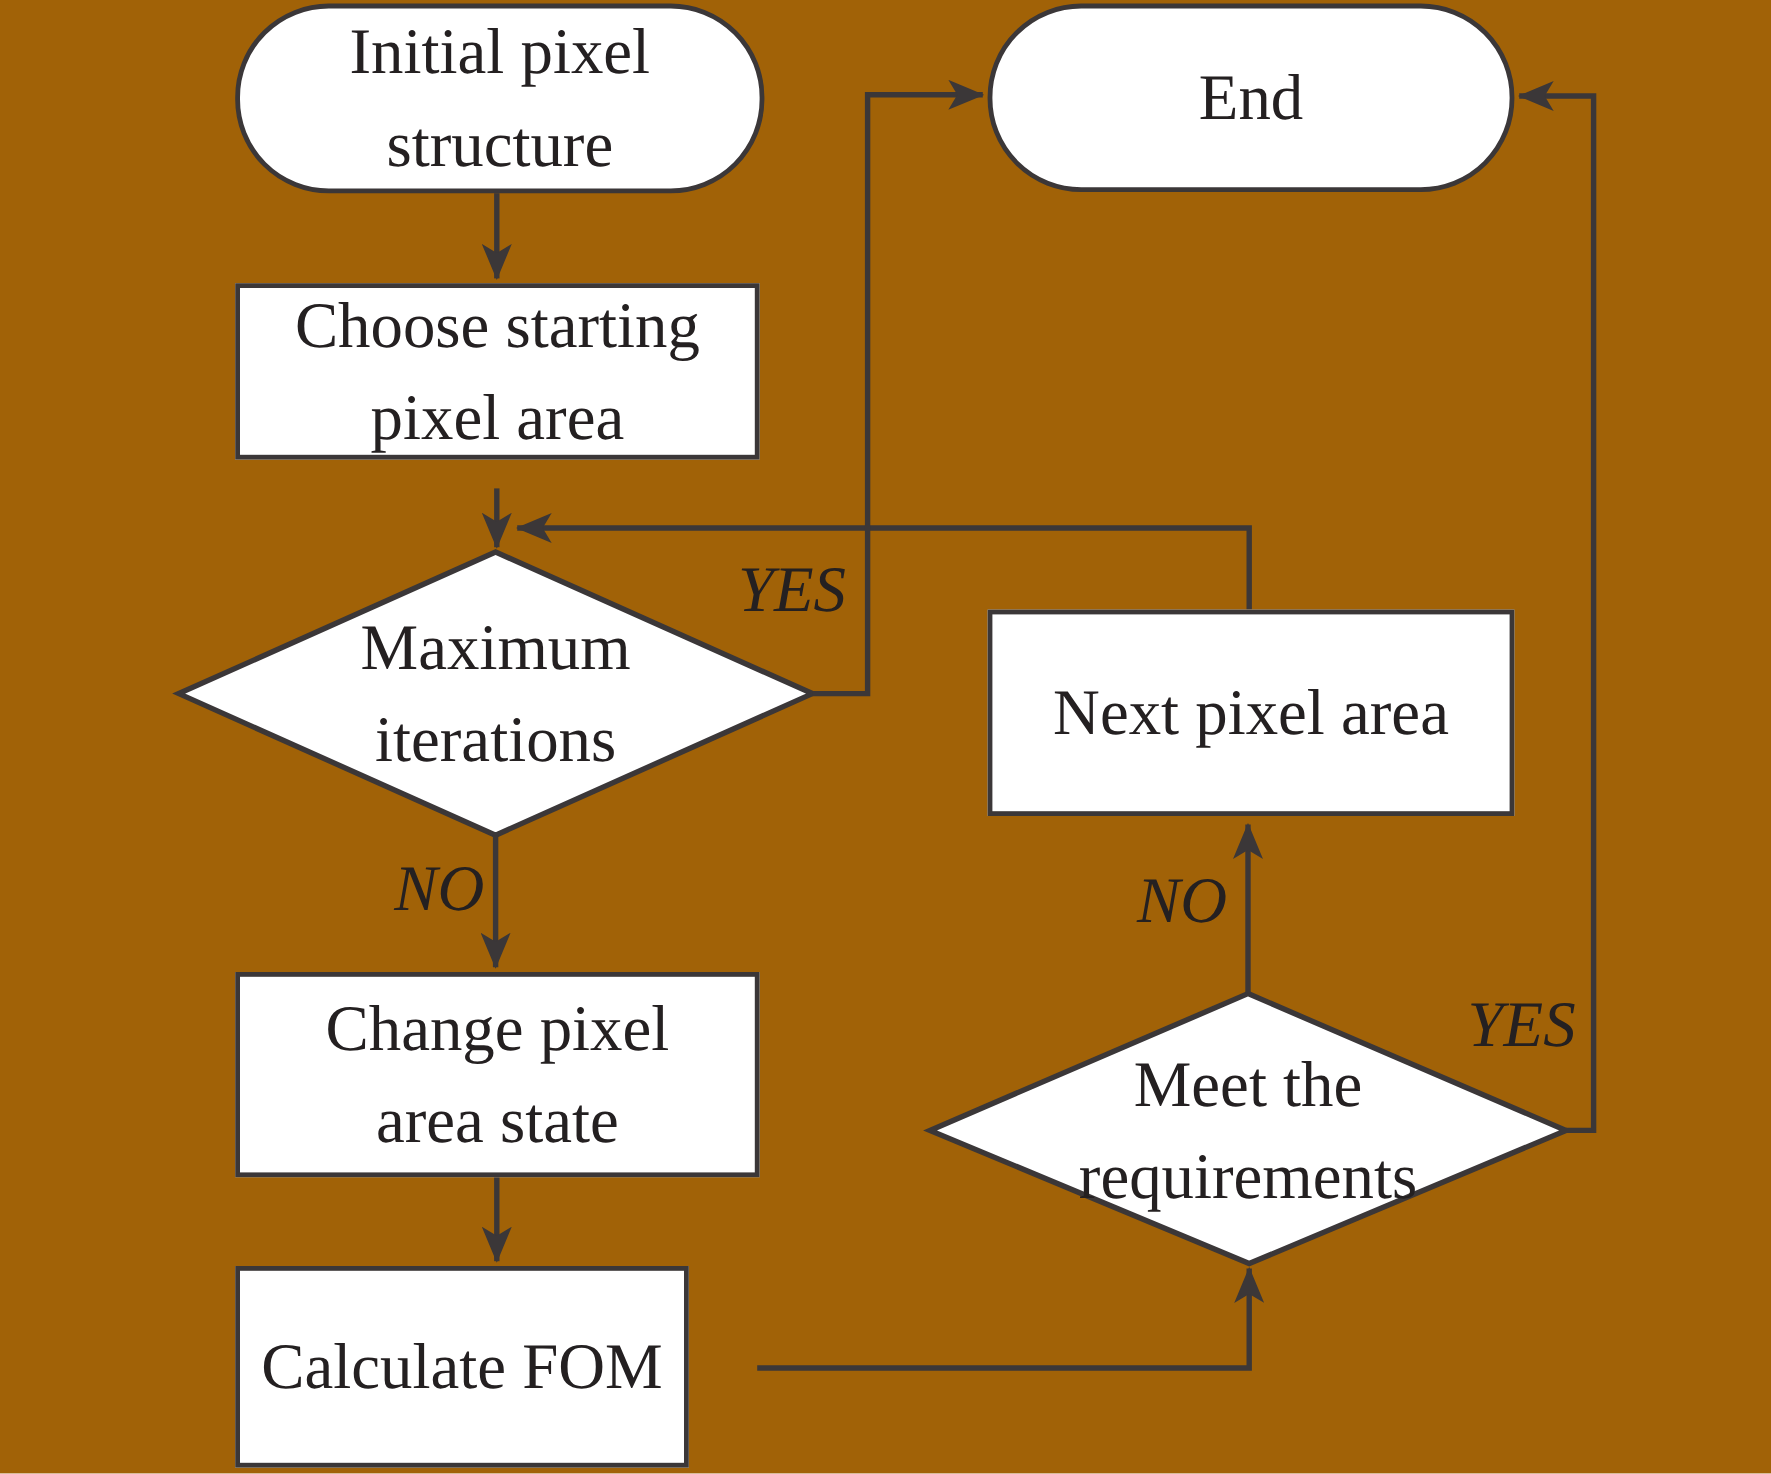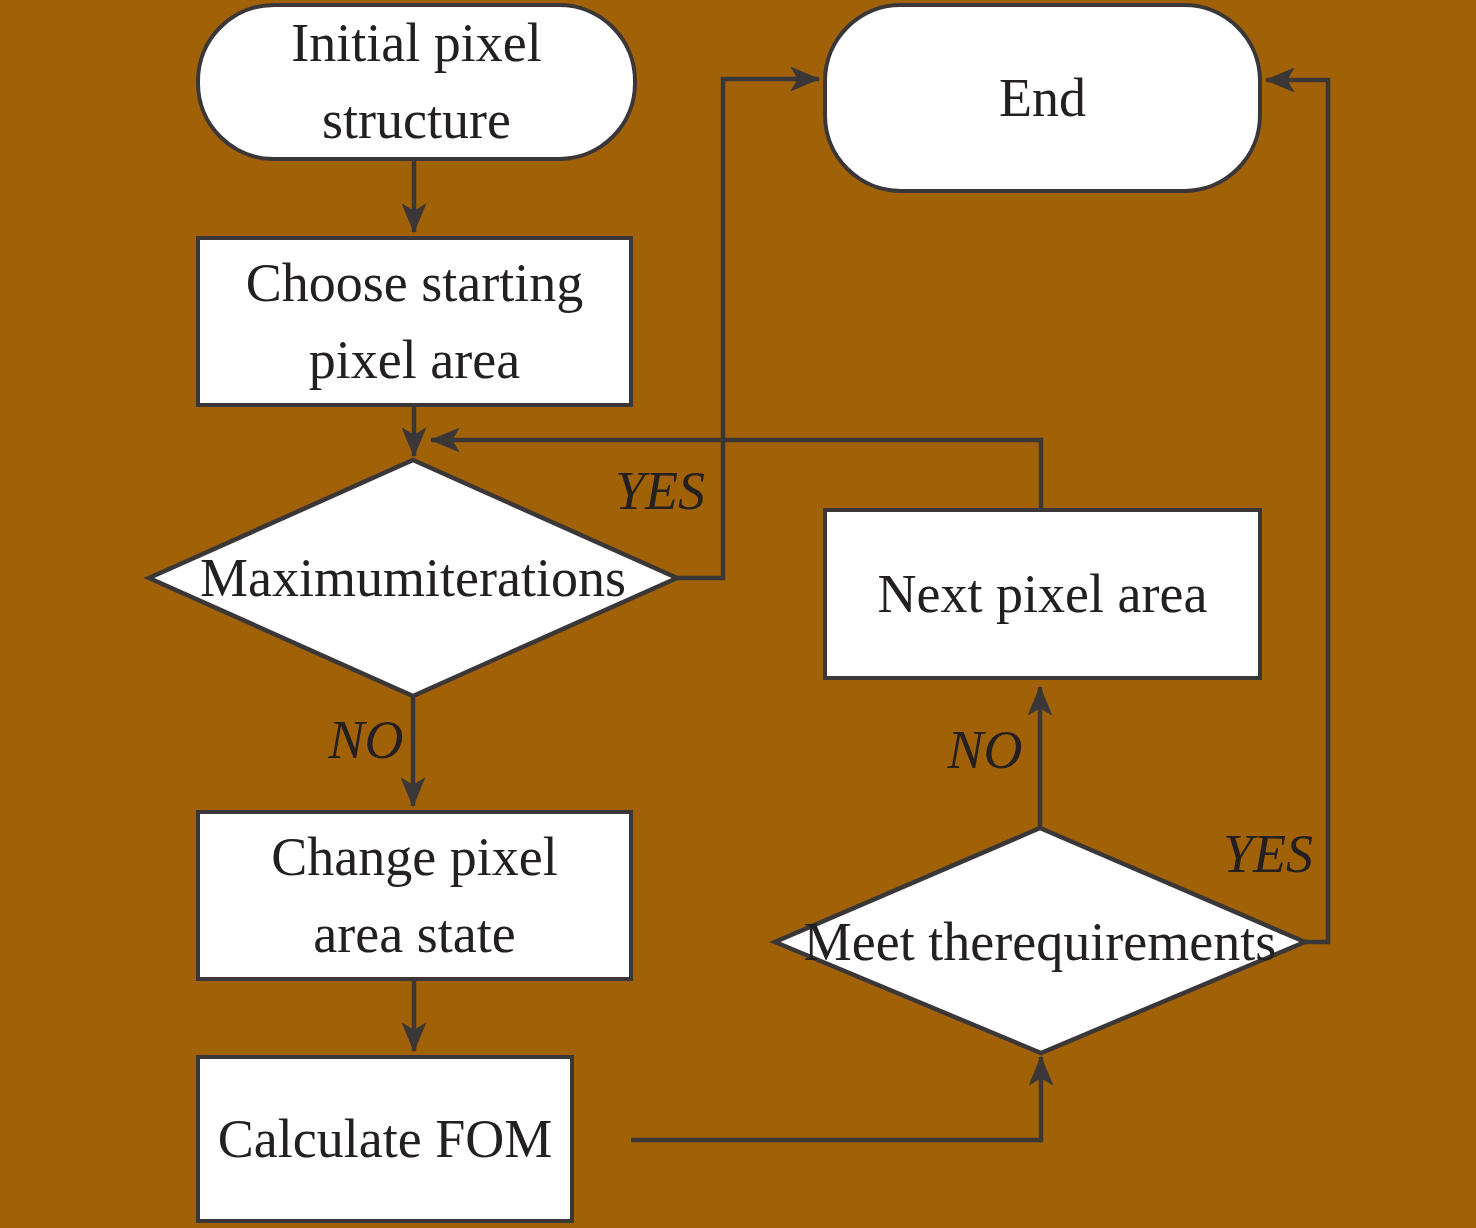--- a/index.html
+++ b/index.html
@@ -33,21 +33,21 @@
     justify-content: center;
     text-align: center;
     font-size: 54px;
     line-height: 1.42;
     color: #242021;
   }
   .terminator { border-radius: 78px; }
   .dtext {
     position: absolute;
     display: flex;
-    flex-direction: row;
+    flex-direction: column;
     align-items: center;
     justify-content: center;
     text-align: center;
     transform: translate(-50%, -50%);
     font-size: 54px;
     line-height: 1.42;
     color: #242021;
     white-space: nowrap;
   }
   .edge-label {
@@ -86,25 +86,25 @@
     <polyline class="line" points="631,1140 1041,1140 1041,1057" marker-end="url(#arrow)"></polyline>
     <polyline class="line" points="1040,828 1040,687" marker-end="url(#arrow)"></polyline>
     <polyline class="line" points="1305,942 1328,942 1328,80 1266,80" marker-end="url(#arrow)"></polyline>
   </svg>
 
   <div class="node terminator" style="left:196px; top:3px; width:441px; height:158px;">
     <span>Initial pixel</span>
     <span>structure</span>
   </div>
 
-  <div class="node terminator" style="left:823px; top:3px; width:439px; height:190px;">
+  <div class="node terminator" style="left:823px; top:3px; width:439px; height:157px;">
     <span>End</span>
   </div>
 
-  <div class="node" style="left:196px; top:236px; width:437px; height:171px;">
+  <div class="node" style="left:196px; top:236px; width:437px; height:147px;">
     <span>Choose starting</span>
     <span>pixel area</span>
   </div>
 
   <div class="node" style="left:196px; top:810px; width:437px; height:171px;">
     <span>Change pixel</span>
     <span>area state</span>
   </div>
 
   <div class="node" style="left:823px; top:508px; width:439px; height:172px;">

